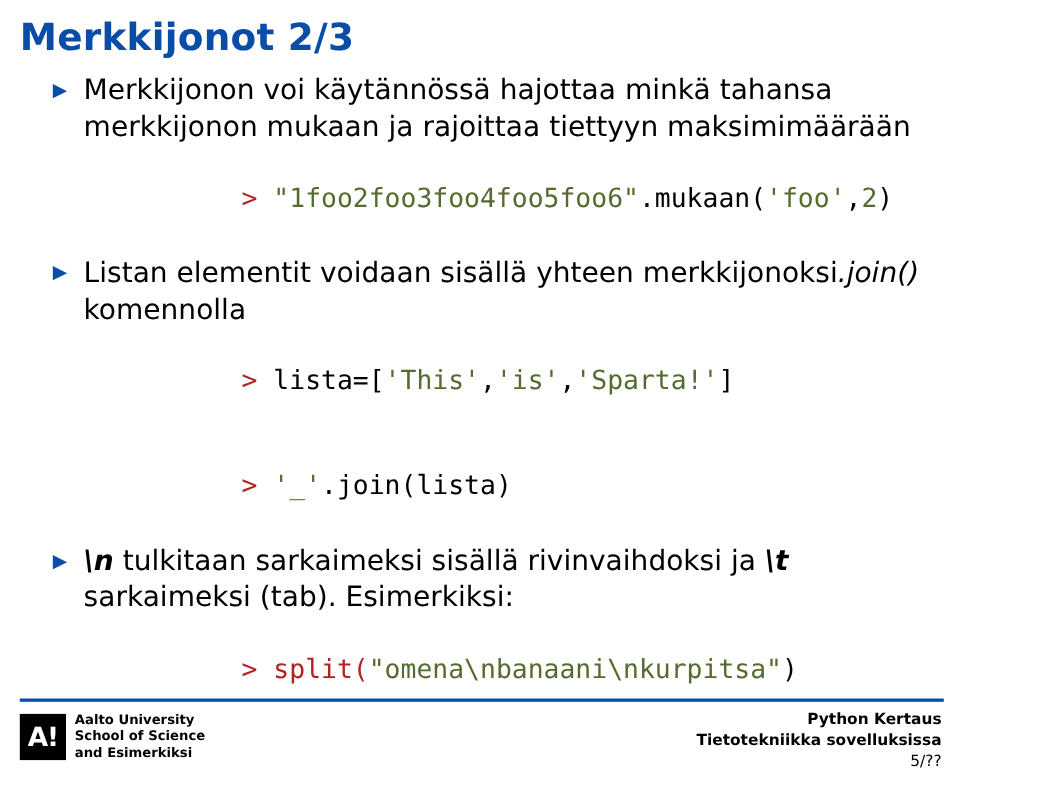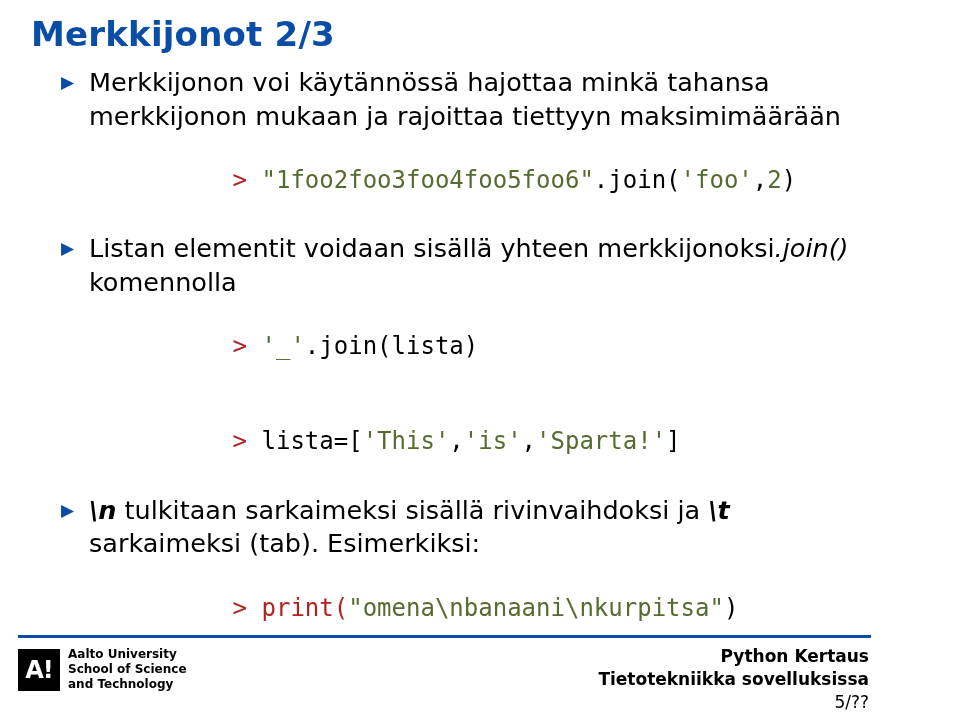--- a/index.html
+++ b/index.html
@@ -9,21 +9,20 @@
     height: 715px;
     background: #fff;
     font-family: "DejaVu Sans", Arial, Helvetica, sans-serif;
     position: relative;
     overflow: hidden;
   }
   .slide {
     width: 876px;
     height: 715px;
     position: relative;
-    padding-left: 13px;
   }
   .title {
     color: #0a4da6;
     font-weight: 700;
     font-size: 34px;
     padding: 14px 0 0 18px;
     letter-spacing: 0.2px;
   }
   ul.top {
     list-style: none;
@@ -102,74 +101,74 @@
     font-size: 12px;
     line-height: 1.25;
     font-weight: 700;
     color: #000;
   }
   .footer .right {
     position: absolute;
     right: 20px;
     top: 10px;
     text-align: right;
-    font-size: 17px;
+    font-size: 14px;
     line-height: 1.35;
     color: #000;
   }
   .footer .right .l1, .footer .right .l2 { font-weight: 700; }
 </style>
 </head>
 <body>
 
 <div class="slide">
 
   <div class="title">Merkkijonot 2/3</div>
 
   <ul class="top">
 
     <li>
       <span>Merkkijonon voi käytännössä hajottaa minkä tahansa merkkijonon mukaan ja rajoittaa tiettyyn maksimimäärään</span>
       <span class="code block indent1">
-        <span class="kw">&gt; </span><span class="val">"1foo2foo3foo4foo5foo6"</span><span class="id">.join(</span><span class="val">'foo'</span><span class="id">,</span><span class="val">2</span><span class="id">)</span>
+        <span class="kw">&gt; </span><span class="val">"1foo2foo3foo4foo5foo6"</span><span class="id">.mukaan(</span><span class="val">'foo'</span><span class="id">,</span><span class="val">2</span><span class="id">)</span>
       </span>
     </li>
 
     <li>
       <span>Listan elementit voidaan sisällä yhteen merkkijonoksi</span><span class="italic">.join()</span><span> komennolla</span>
       <span class="code block indent1">
-        <span class="kw">&gt; </span><span class="val">'_'</span><span class="id">.join(lista)</span>
+        <span class="kw">&gt; </span><span class="id">lista</span><span class="id">=[</span><span class="val">'This'</span><span class="id">,</span><span class="val">'is'</span><span class="id">,</span><span class="val">'Sparta!'</span><span class="id">]</span>
       </span>
       <span class="code block indent1">
-        <span class="kw">&gt; </span><span class="id">lista</span><span class="id">=[</span><span class="val">'This'</span><span class="id">,</span><span class="val">'is'</span><span class="id">,</span><span class="val">'Sparta!'</span><span class="id">]</span>
+        <span class="kw">&gt; </span><span class="val">'_'</span><span class="id">.join(lista)</span>
       </span>
     </li>
 
     <li>
       <span class="italic bold">\n</span><span> tulkitaan sarkaimeksi sisällä rivinvaihdoksi ja </span><span class="italic bold">\t</span><span> sarkaimeksi (tab). Esimerkiksi:</span>
       <span class="code block indent1">
-        <span class="kw">&gt; </span><span class="kw">print(</span><span class="val">"omena\nbanaani\nkurpitsa"</span><span class="id">)</span>
+        <span class="kw">&gt; </span><span class="kw">split(</span><span class="val">"omena\nbanaani\nkurpitsa"</span><span class="id">)</span>
       </span>
       
       
       
     </li>
 
   </ul>
 
   <div class="footer">
     <div class="rule"></div>
     <div class="logo">
       <div class="logo-mark">
         <span>A!</span>
       </div>
       <div class="logo-text">
         <div>Aalto University</div>
         <div>School of Science</div>
-        <div>and Technology</div>
+        <div>and Esimerkiksi</div>
       </div>
     </div>
     <div class="right">
       <div class="l1">Python Kertaus</div>
       <div class="l2">Tietotekniikka sovelluksissa</div>
       <div>5/??</div>
     </div>
   </div>
 
 </div>

